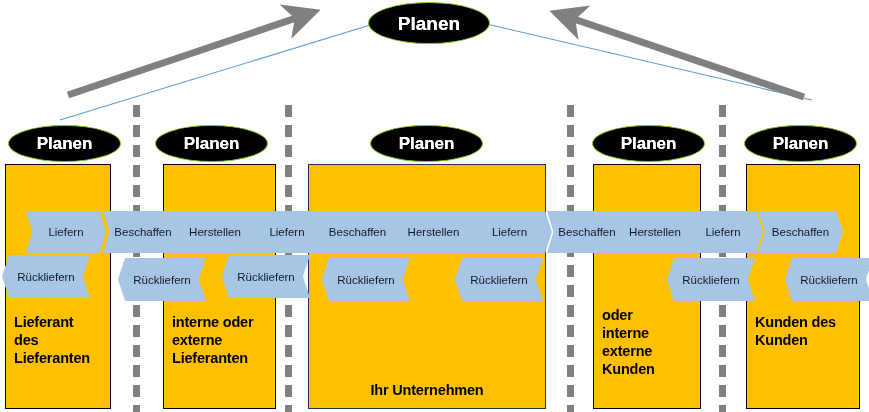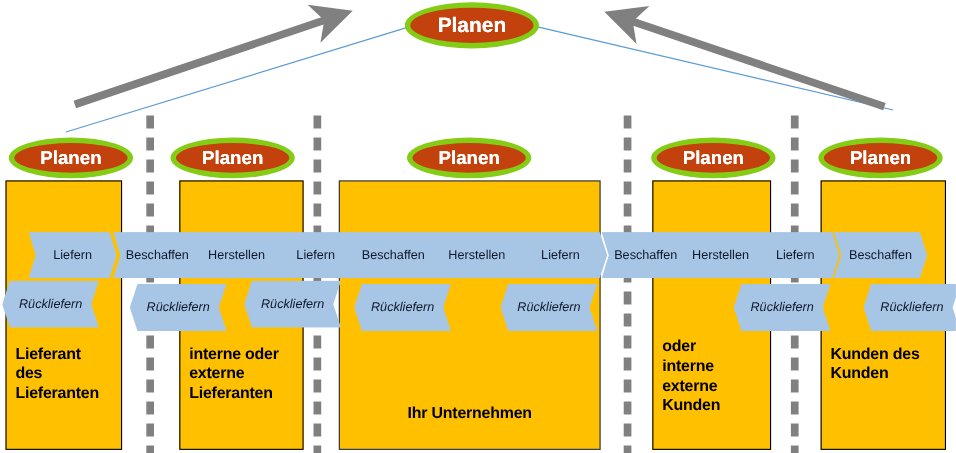--- a/index.html
+++ b/index.html
@@ -34,22 +34,22 @@
     font-weight:bold;
     font-size:14.5px;
     line-height:18px;
     letter-spacing:-0.2px;
   }
   .company-label.center{left:0;right:0;text-align:center;}
 
   
   .planen{
     position:absolute;
-    background:#c2410c;
-    border:5px solid #84cc16;
+    background:#000000;
+    border:1px solid #84cc16;
     border-radius:50%;
     color:#ffffff;
     font-weight:bold;
     display:flex;align-items:center;justify-content:center;
     text-shadow:0 0 0 #fff;
     box-sizing:border-box;
     z-index:6;
   }
   .planen span{display:block;line-height:1;}
 
@@ -63,21 +63,20 @@
     box-sizing:border-box;
     z-index:4;
     white-space:nowrap;
   }
   .chev.right{
     clip-path:polygon(0 0, 92% 0, 100% 50%, 92% 100%, 0 100%, 8% 50%);
     margin-top:16px;
   }
   .chev.left{
     clip-path:polygon(8% 0, 100% 0, 92% 50%, 100% 100%, 8% 100%, 0 50%);
-    font-style:italic;
   }
 
   
   svg.overlay{position:absolute;left:0;top:0;width:869px;height:412px;pointer-events:none;z-index:8;}
   svg.underlay{position:absolute;left:0;top:0;width:869px;height:412px;pointer-events:none;z-index:1;}
 </style>
 </head>
 <body>
 
 <div id="stage">
@@ -102,21 +101,21 @@
 
   <div class="company dark" style="left:163px;top:164px;width:113px;height:245px;">
     <div class="company-label" style="top:148px;">
       <div>interne oder</div>
       <div>externe</div>
       <div>Lieferanten</div>
     </div>
   </div>
 
   <div class="company" style="left:308px;top:164px;width:238px;height:245px;">
-    <div class="company-label center" style="top:202px;">
+    <div class="company-label center" style="top:216px;">
       <div>Ihr Unternehmen</div>
     </div>
   </div>
 
   <div class="company dark" style="left:593px;top:164px;width:108px;height:245px;">
     <div class="company-label" style="top:141px;">
       <div>oder</div>
       <div>interne</div>
       <div>externe</div>
       <div>Kunden</div>

